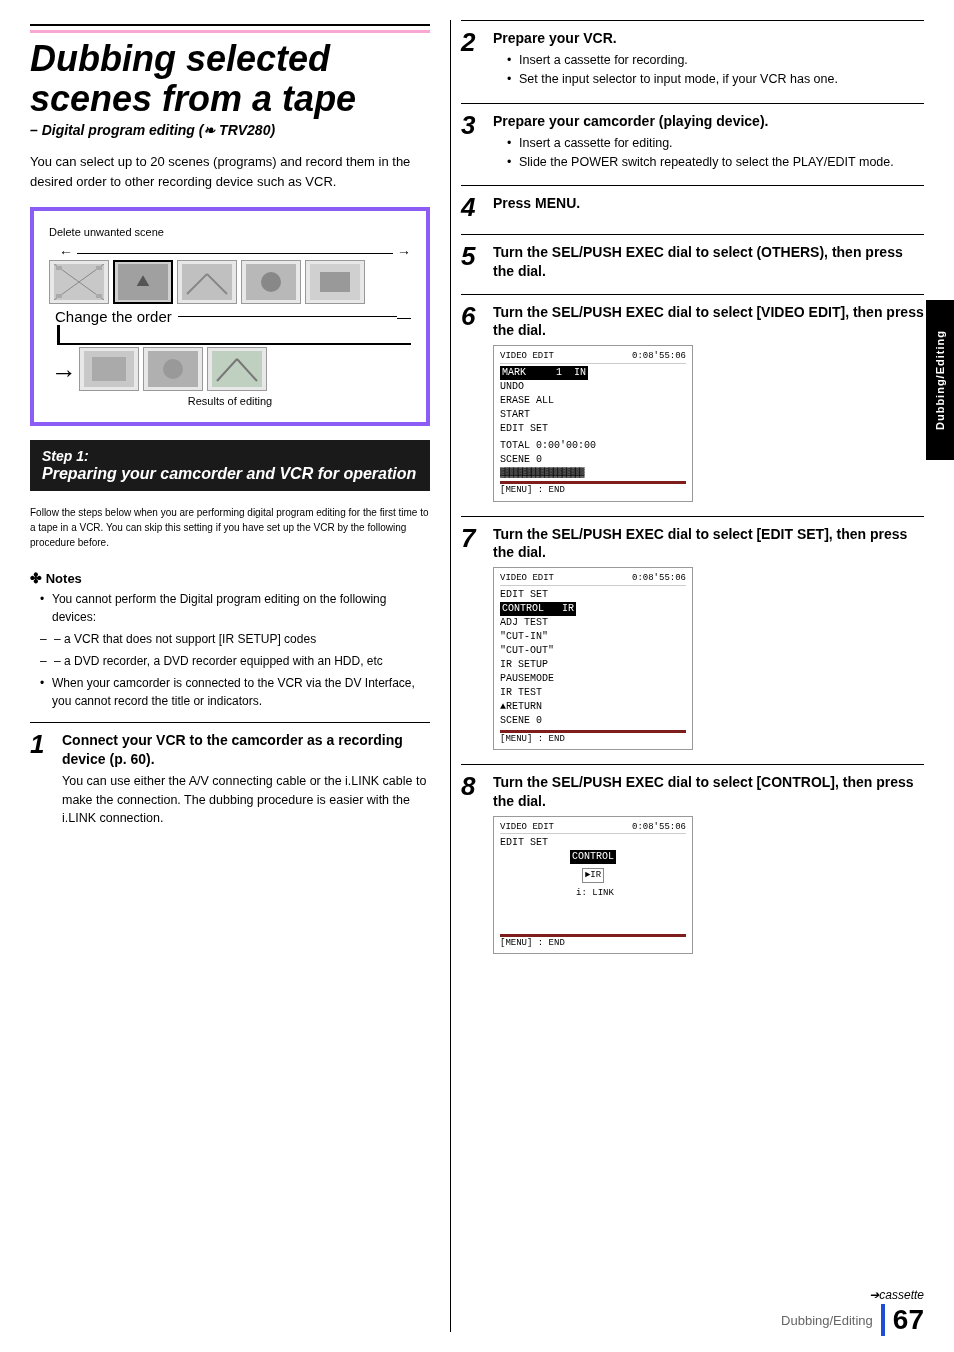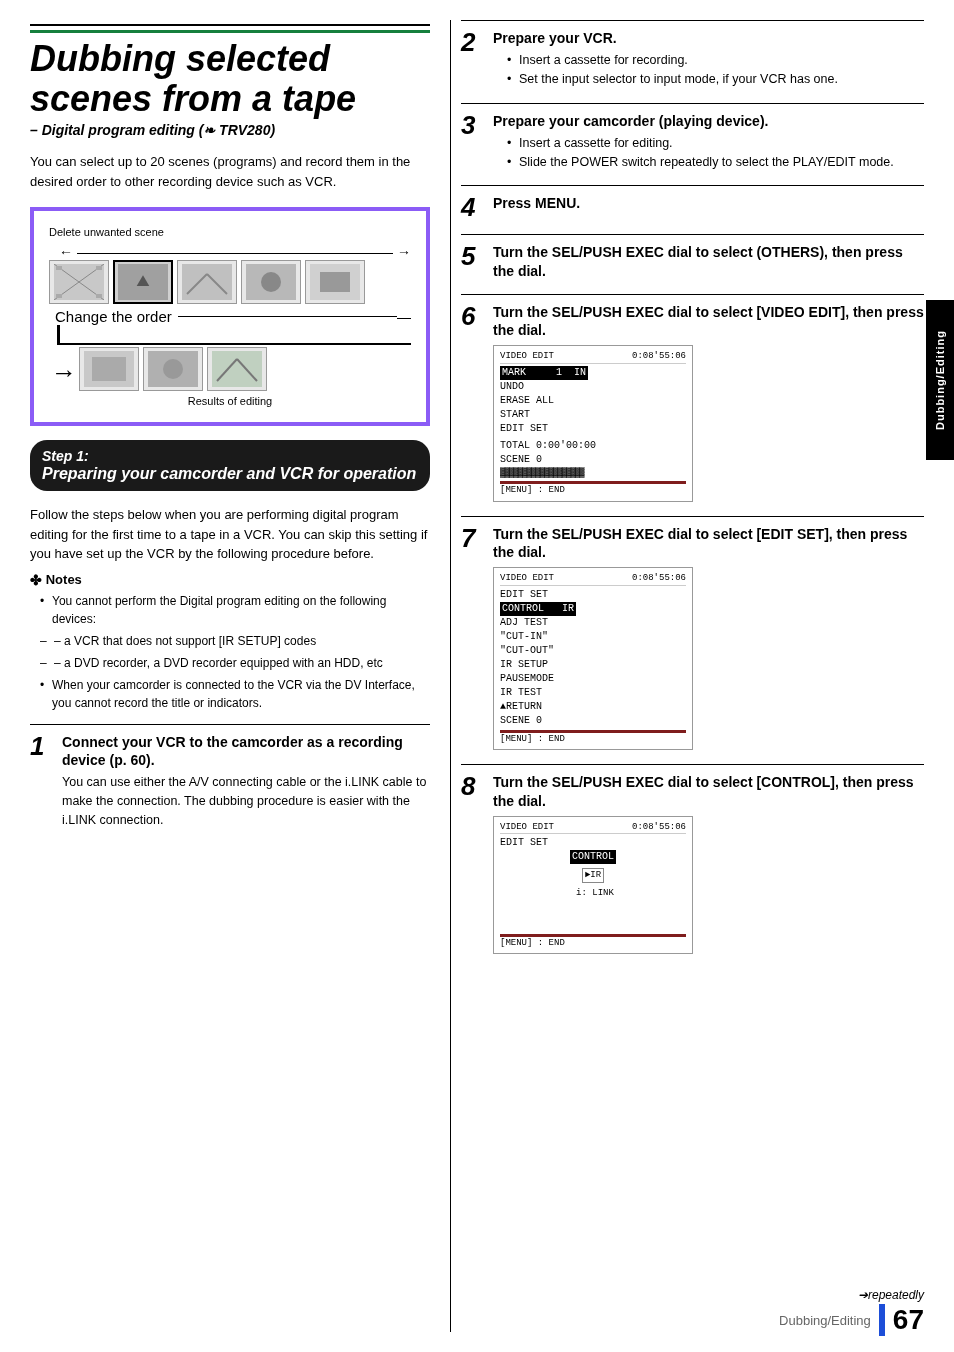--- a/index.html
+++ b/index.html
@@ -52,21 +52,21 @@
       padding-left: 10px;
       border-left: 1px solid #000;
     }
     
     .page-title {
       font-size: 36px;
       font-weight: 900;
       font-style: italic;
       line-height: 1.1;
       margin-bottom: 4px;
-      border-top: 3px solid #15803d;
+      border-top: 3px solid #f9a8d4;
       padding-top: 6px;
     }
     .subtitle {
       font-size: 14px;
       font-weight: bold;
       font-style: italic;
       margin-bottom: 14px;
     }
     .intro-text {
       font-size: 13px;
@@ -109,37 +109,36 @@
       font-size: 11px;
       margin-top: 4px;
       text-align: center;
     }
     
     .step1-box {
       background: #1a1a1a;
       color: #fff;
       padding: 8px 12px;
       margin-bottom: 14px;
-      border-radius: 17px;
     }
     .step1-box .step-num {
       font-size: 14px;
       font-weight: bold;
       font-style: italic;
     }
     .step1-box .step-title {
       font-size: 16px;
       font-weight: bold;
       font-style: italic;
       line-height: 1.2;
     }
     .follow-text {
-      font-size: 13px;
+      font-size: 10px;
       line-height: 1.5;
-      margin-bottom: 8px;
+      margin-bottom: 20px;
     }
     .notes-section {
       margin-bottom: 12px;
     }
     .notes-header {
       font-size: 13px;
       font-weight: bold;
       margin-bottom: 4px;
       display: flex;
       align-items: center;
@@ -265,21 +264,21 @@
       align-items: center;
       gap: 8px;
     }
     .footer-section-label {
       font-size: 13px;
       color: #666;
     }
     .footer-page-num {
       font-size: 28px;
       font-weight: bold;
-      border-left: 6px solid #1d4ed8;
+      border-left: 4px solid #1d4ed8;
       padding-left: 8px;
     }
     .continued-text {
       font-size: 12px;
       font-style: italic;
     }
     .divider-line {
       border-top: 2px solid #000;
       margin: 4px 0;
     }
@@ -539,20 +538,20 @@
         </div>
       </div>
 
     </div>
   </div>
 
   <div class="sidebar-tab">Dubbing/Editing</div>
 
   <div class="page-footer">
     <div style="display:flex; flex-direction:column; align-items:flex-end; gap:2px;">
-      <div class="continued-text">➔repeatedly</div>
+      <div class="continued-text">➔cassette</div>
       <div style="display:flex; align-items:center; gap:8px;">
         <div class="footer-section-label">Dubbing/Editing</div>
         <div class="footer-page-num">67</div>
       </div>
     </div>
   </div>
 </div>
 
 </body></html>

